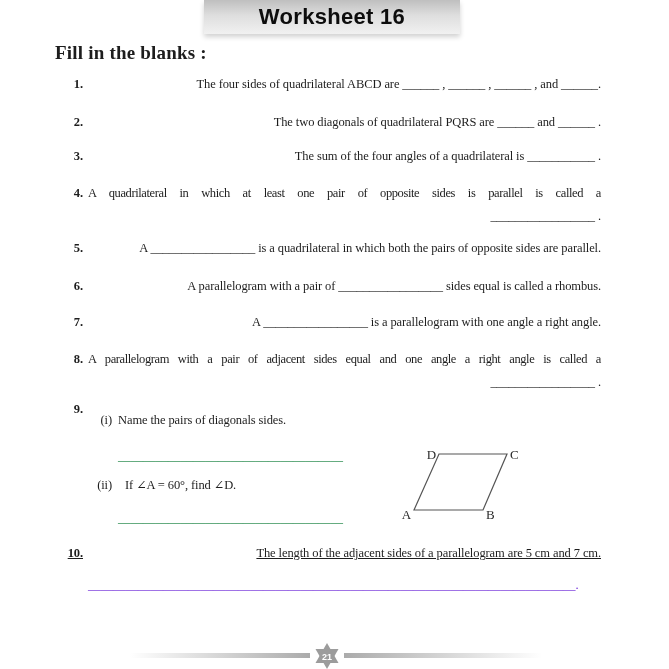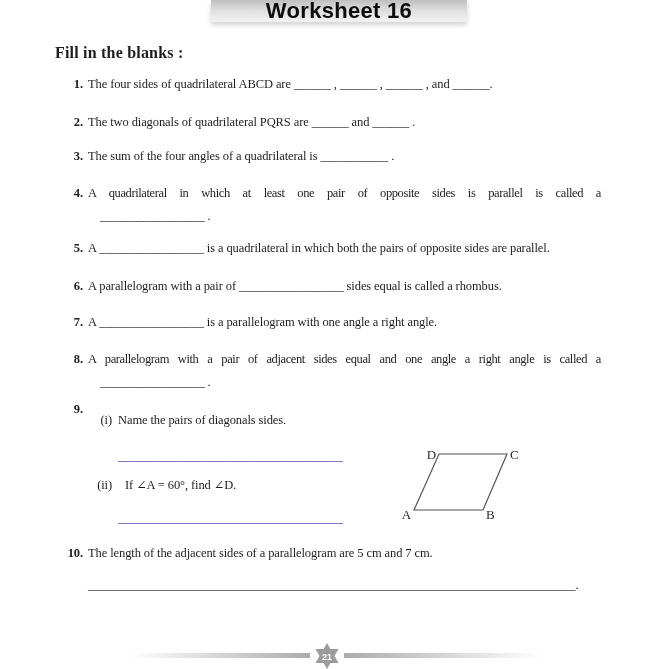--- a/index.html
+++ b/index.html
@@ -8,50 +8,50 @@
     width:669px;height:669px;
     background:#ffffff;
     overflow:hidden;
     font-family:"Liberation Serif","DejaVu Serif",serif;
     color:#1d1d1d;
     font-size:12.5px;
     letter-spacing:-0.1px;
   }
   
   .banner{
-    position:absolute;top:0;left:211px;width:256px;height:22px;
+    position:absolute;top:0;left:204px;width:256px;height:34px;
     background:linear-gradient(180deg,#bfbfbf 0%,#dedede 45%,#f1f1f1 100%);
     box-shadow:0 3px 5px rgba(0,0,0,0.18);
     display:flex;align-items:center;justify-content:center;
   }
   .banner-title{
     font-family:"Liberation Sans",sans-serif;
     font-weight:bold;font-size:22px;color:#0d0d0d;letter-spacing:0.3px;
   }
   
   .content{position:absolute;left:55px;top:45px;width:546px;}
-  .heading{font-weight:bold;font-size:16px;letter-spacing:0.2px;line-height:16px;}
+  .heading{font-weight:bold;font-size:19px;letter-spacing:0.2px;line-height:16px;}
   .q{display:flex;}
   .qnum{width:33px;min-width:33px;box-sizing:border-box;text-align:right;
         padding-right:5px;font-weight:bold;line-height:16px;}
   .qbody{flex:1;min-width:0;}
-  .qline{white-space:nowrap;line-height:16px;}
+  .qline{white-space:nowrap;line-height:16px;text-align:right;}
   .qline.cont{margin-top:7px;margin-left:12px;}
   .jline{white-space:normal;text-align:justify;text-align-last:justify;
          letter-spacing:-0.4px;word-spacing:-0.3px;}
   .q1{margin-top:15px;} .q2{margin-top:22px;} .q3{margin-top:18px;}
   .q4{margin-top:21px;} .q5{margin-top:16px;} .q6{margin-top:22px;}
   .q7{margin-top:20px;} .q8{margin-top:21px;} .q9{margin-top:11px;}
-  .q10{margin-top:19px;}
+  .q10{margin-top:19px;text-decoration:underline;}
   .sub{display:flex;line-height:16px;}
   .sub-i{margin-top:11px;} .sub-ii{margin-top:13px;gap:7px;}
   .submark{width:24px;min-width:24px;text-align:right;margin-right:6px;}
-  .ansline{margin-left:30px;line-height:16px;color:#4c1d95;white-space:nowrap;letter-spacing:0;}
+  .ansline{margin-left:30px;line-height:16px;color:#15803d;white-space:nowrap;letter-spacing:0;}
   .ans-i{margin-top:20px;} .ans-ii{margin-top:17px;}
-  .closing-line{margin-left:33px;margin-top:16px;line-height:16px;color:#0f172a;white-space:nowrap;letter-spacing:0;}
+  .closing-line{margin-left:33px;margin-top:16px;line-height:16px;color:#6d28d9;white-space:nowrap;letter-spacing:0;}
   
   .figure{position:absolute;left:396px;top:440px;width:132px;height:86px;}
   .figure text{font-family:"Liberation Serif","DejaVu Serif",serif;font-size:13px;fill:#2a2a2a;}
   
   .sep-left{position:absolute;left:130px;top:653px;width:180px;height:5px;
     background:linear-gradient(to right,rgba(178,178,178,0),#ababab);}
   .sep-right{position:absolute;left:344px;top:653px;width:198px;height:5px;
     background:linear-gradient(to right,#ababab,rgba(178,178,178,0));}
   .badge{position:absolute;left:313px;top:642px;width:28px;height:28px;}
   .badge text{font-family:"Liberation Sans",sans-serif;font-size:9px;font-weight:bold;fill:#ffffff;}

